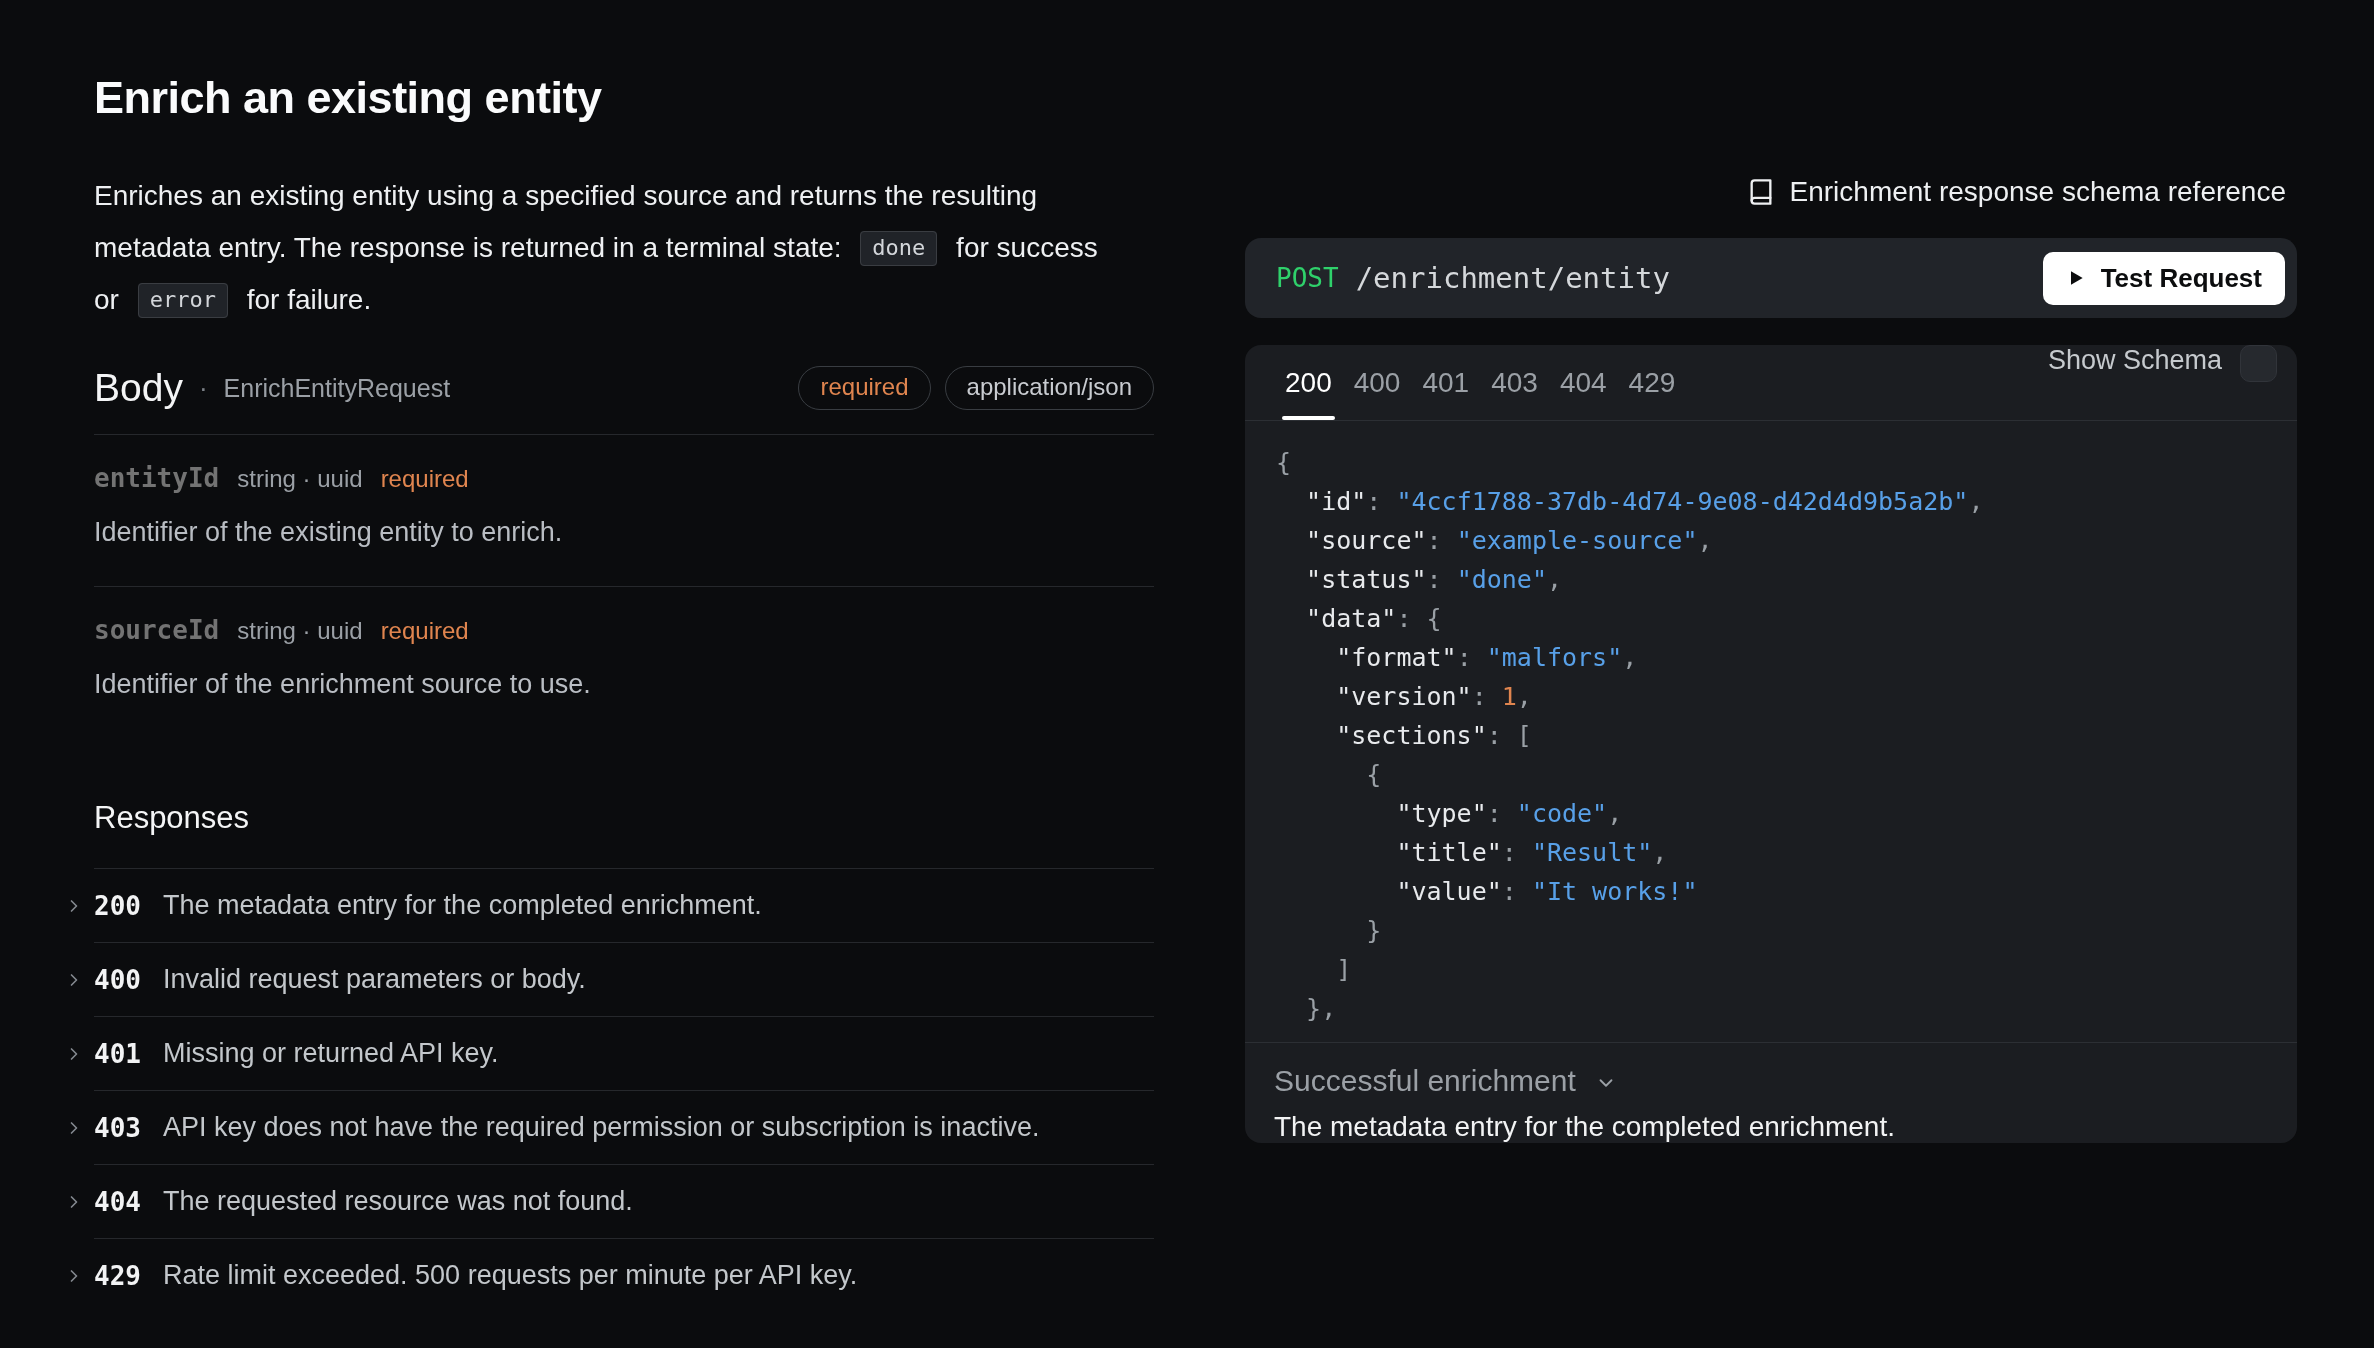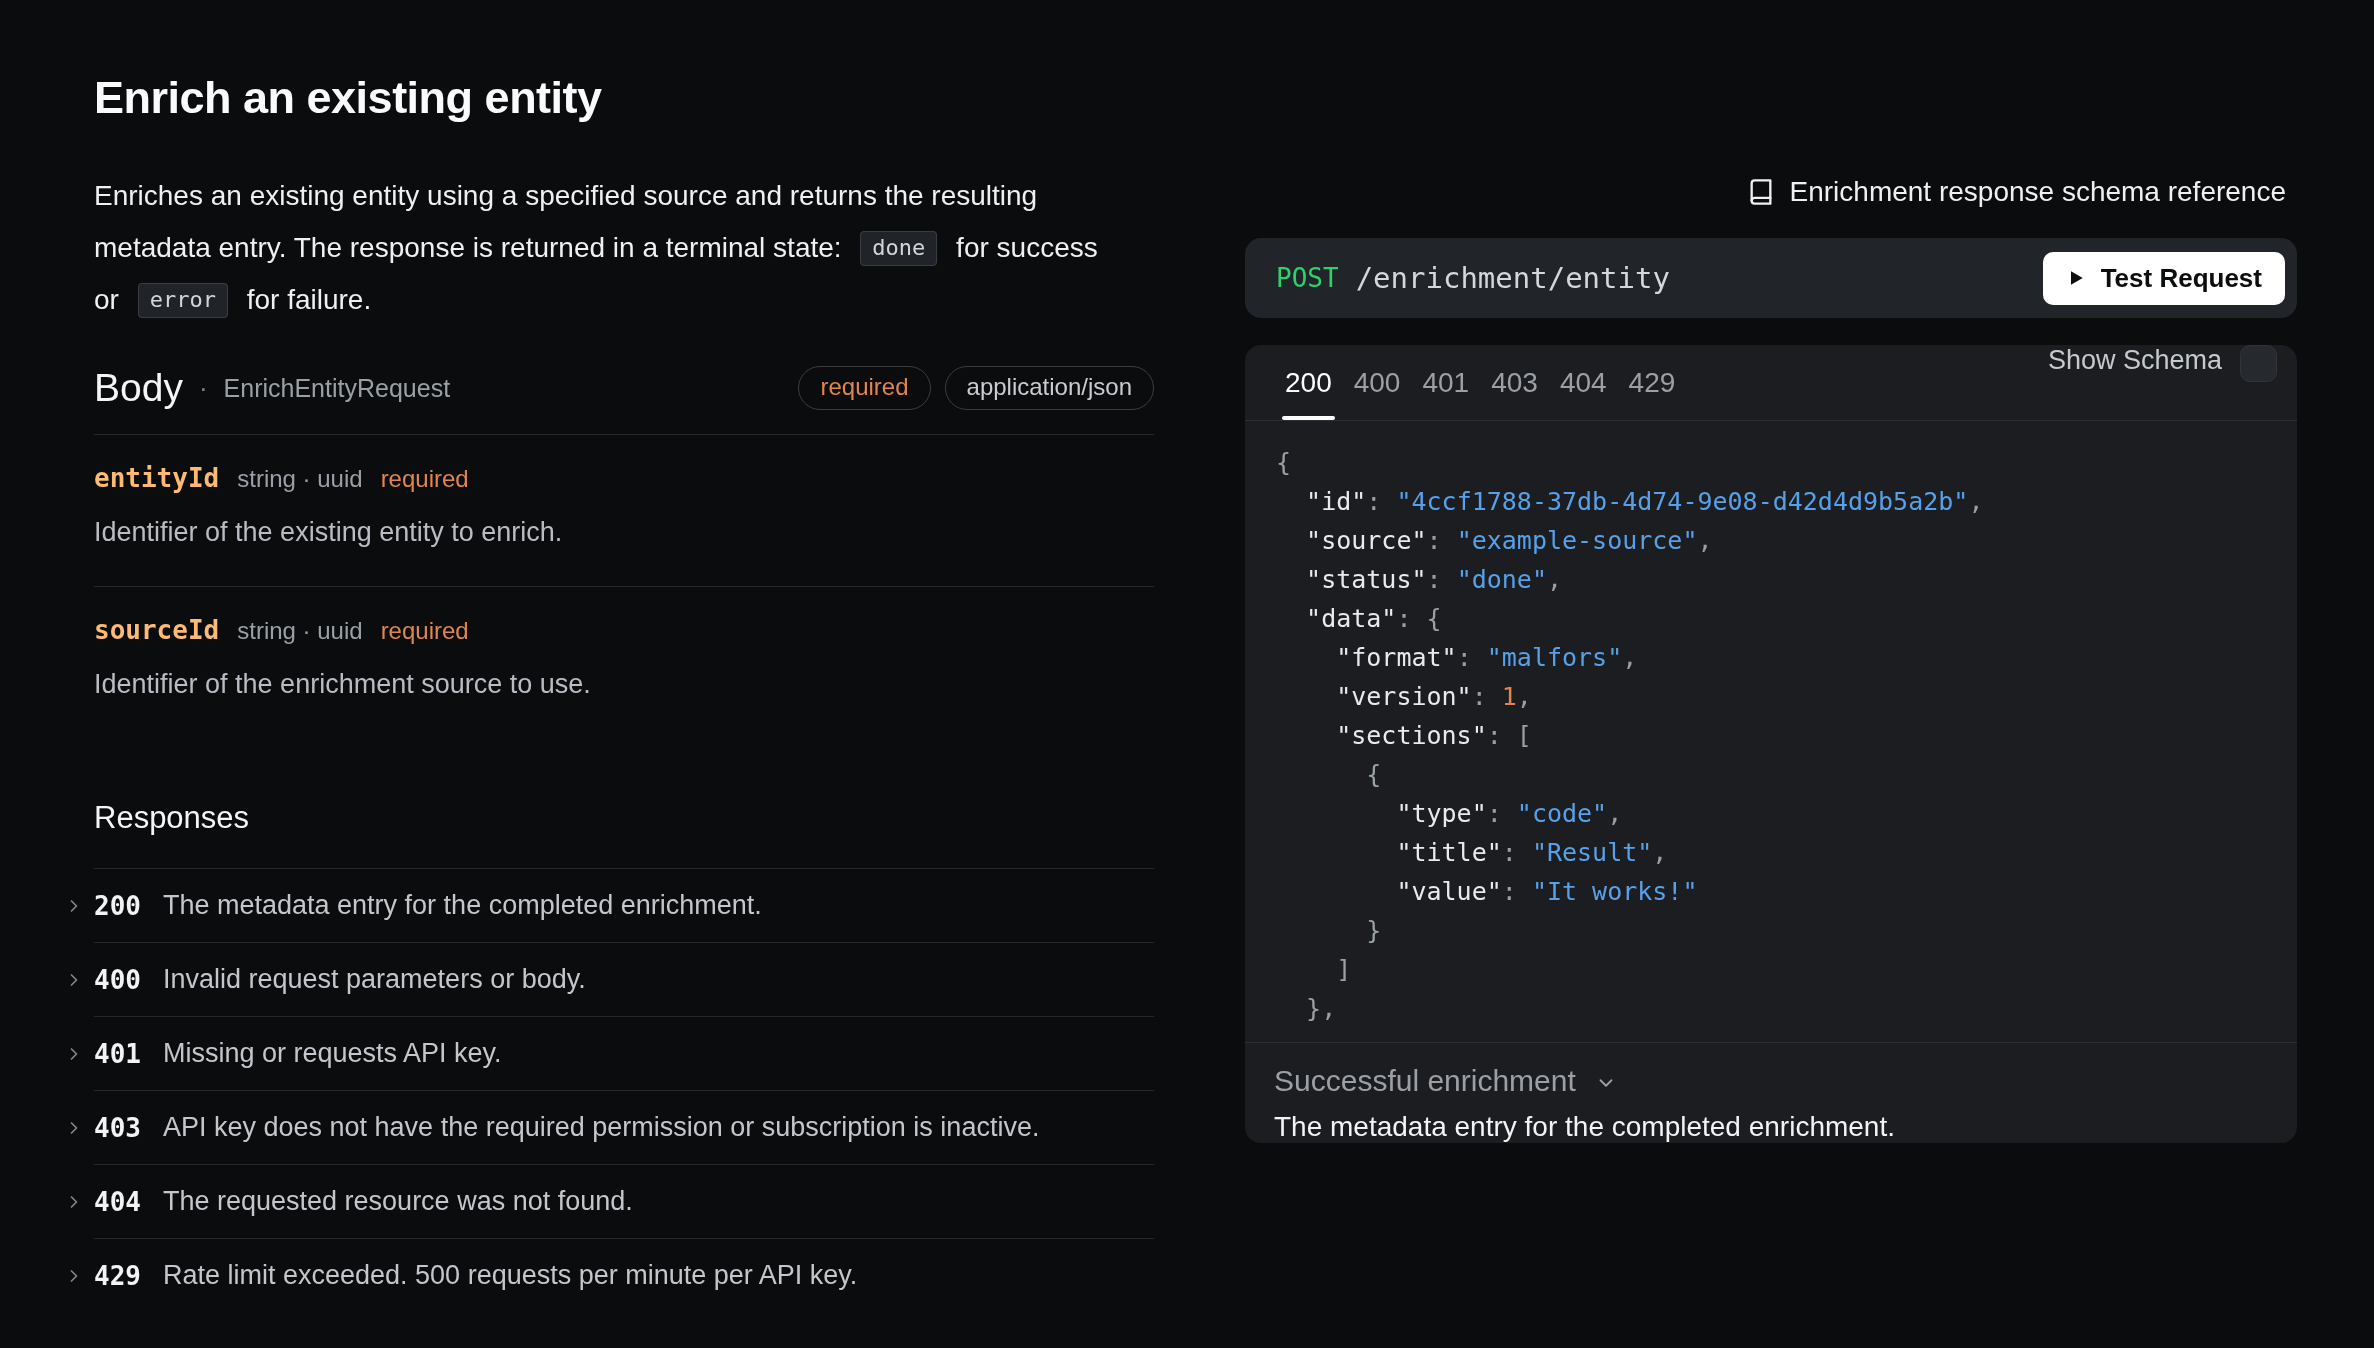--- a/index.html
+++ b/index.html
@@ -44,21 +44,21 @@
     border:1.5px solid #393d42;border-radius:999px;padding:8px 21px 10px;
     font-size:24px;line-height:1;white-space:nowrap;
   }
   .pill.orange{color:var(--accent-orange)}
   .pill.plain{color:#c9ccd1}
   .rule{height:1px;background:var(--divider);margin-top:24px}
 
   .field{padding:28px 0 38px}
   .field + .field{border-top:1px solid var(--divider)}
   .field-head{display:flex;align-items:baseline}
-  .field-name{font-size:26px;font-weight:700;color:#fdba74}
+  .field-name{font-size:26px;font-weight:700;color:#737373}
   .field-type{font-size:24px;color:var(--txt-gray);margin-left:18px}
   .field-req{font-size:24px;color:var(--accent-orange);margin-left:18px}
   .field-desc{font-size:27px;color:#b9bdc3;margin-top:24px}
 
   .responses-heading{margin-top:62px;font-size:31px;font-weight:500;color:#f4f5f6}
   .responses-list{margin-top:32px}
   .response-row{
     display:flex;align-items:center;height:74px;border-top:1px solid var(--divider);position:relative;cursor:pointer;
   }
   .response-chevron{position:absolute;left:-30px;width:20px;height:20px;color:#84898f;display:flex}
@@ -181,21 +181,21 @@
         <span class="response-code mono">400</span>
         <span class="response-desc">Invalid request parameters or body.</span>
       </div>
       <div class="response-row">
         <span class="response-chevron">
           <svg viewBox="0 0 24 24" fill="none" stroke="currentColor" stroke-width="2" stroke-linecap="round" stroke-linejoin="round">
             <path d="M9 6l6 6-6 6"></path>
           </svg>
         </span>
         <span class="response-code mono">401</span>
-        <span class="response-desc">Missing or requests API key.</span>
+        <span class="response-desc">Missing or returned API key.</span>
       </div>
       <div class="response-row">
         <span class="response-chevron">
           <svg viewBox="0 0 24 24" fill="none" stroke="currentColor" stroke-width="2" stroke-linecap="round" stroke-linejoin="round">
             <path d="M9 6l6 6-6 6"></path>
           </svg>
         </span>
         <span class="response-code mono">403</span>
         <span class="response-desc">API key does not have the required permission or subscription is inactive.</span>
       </div>

